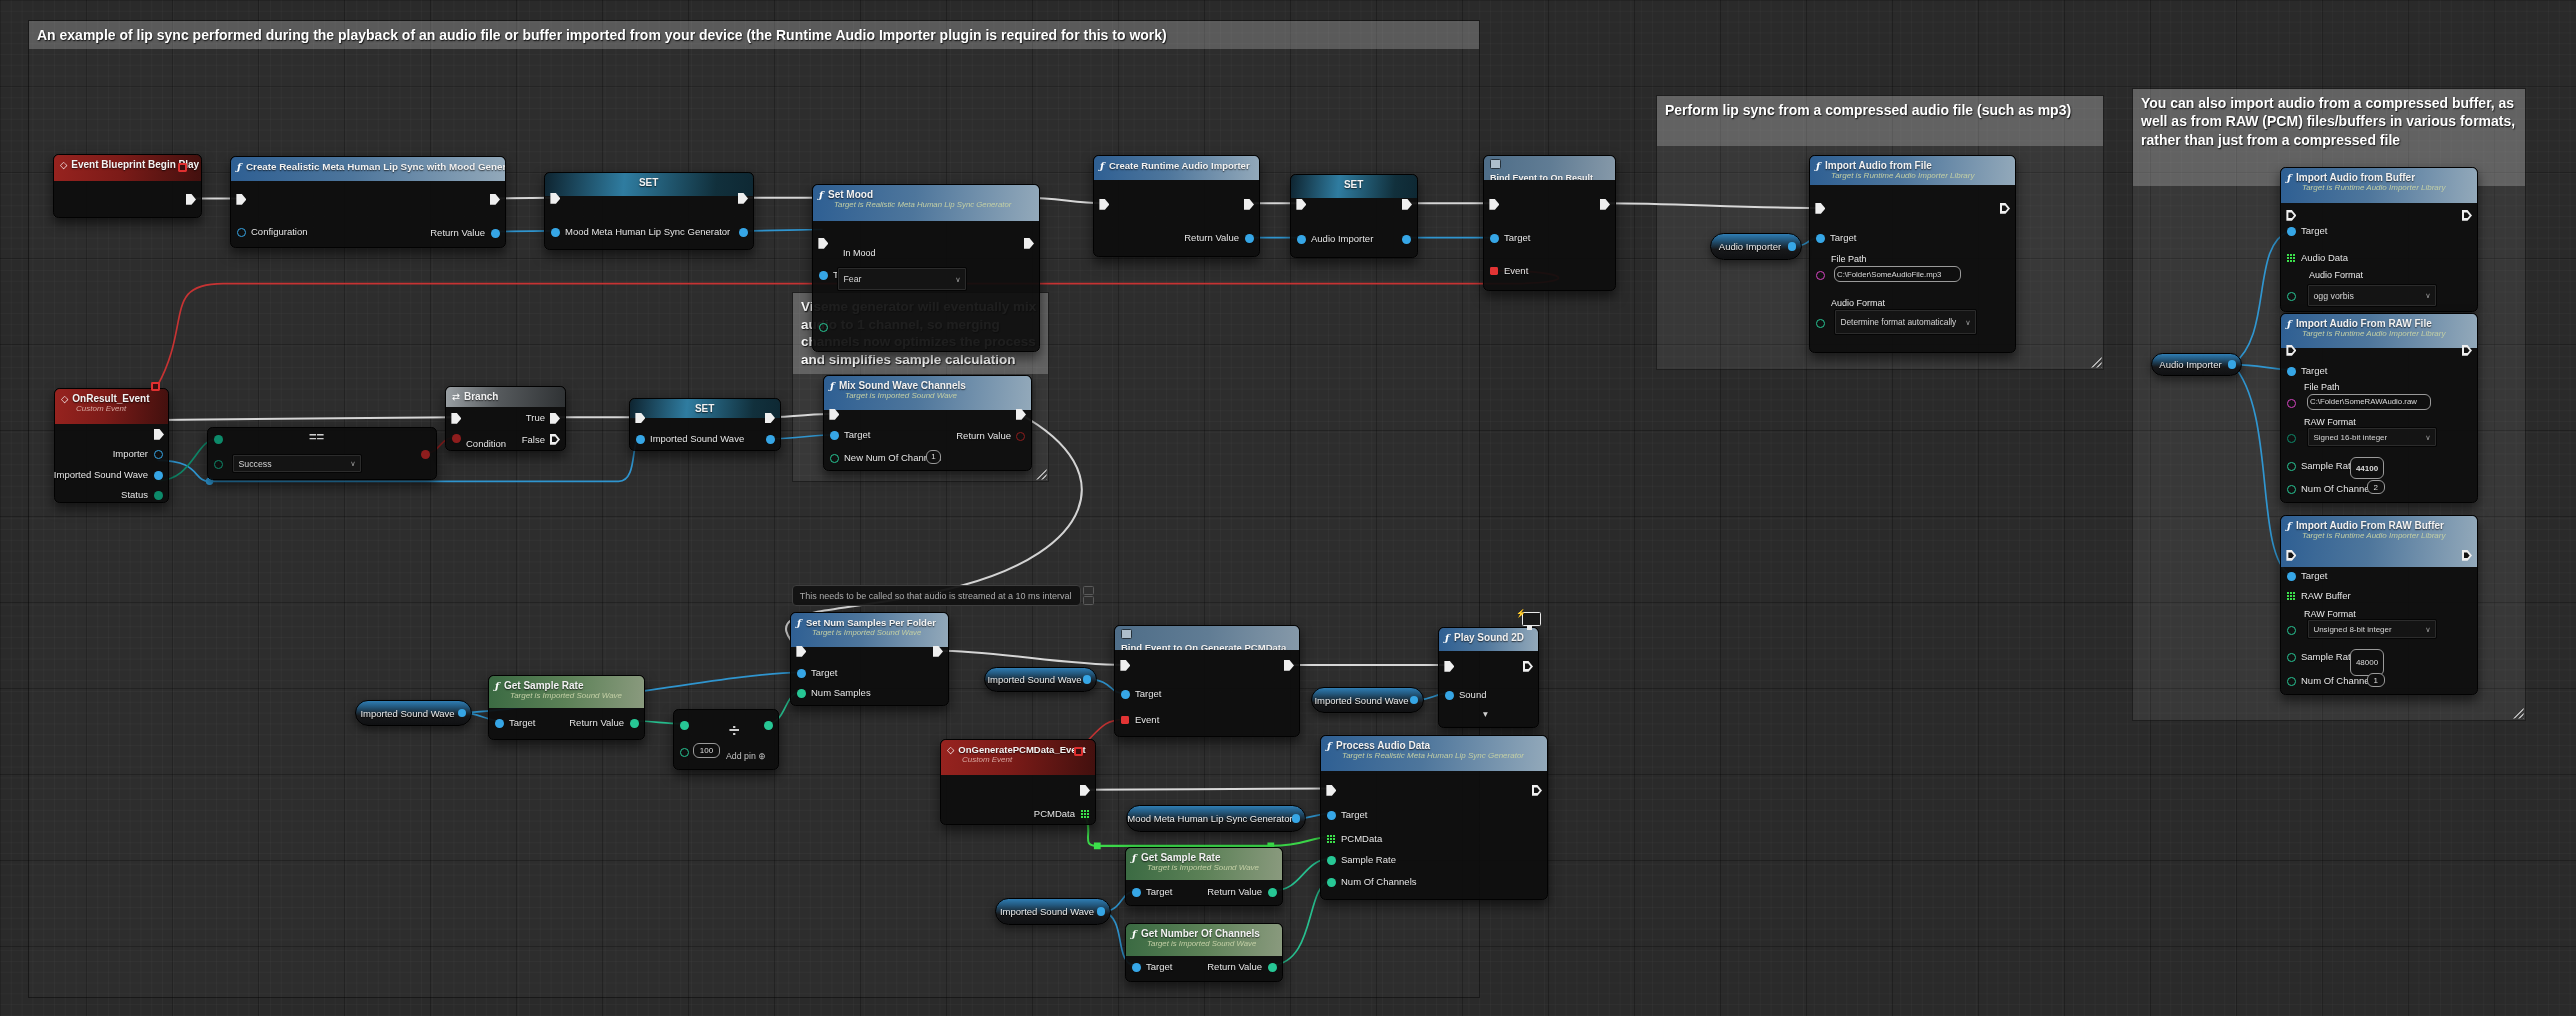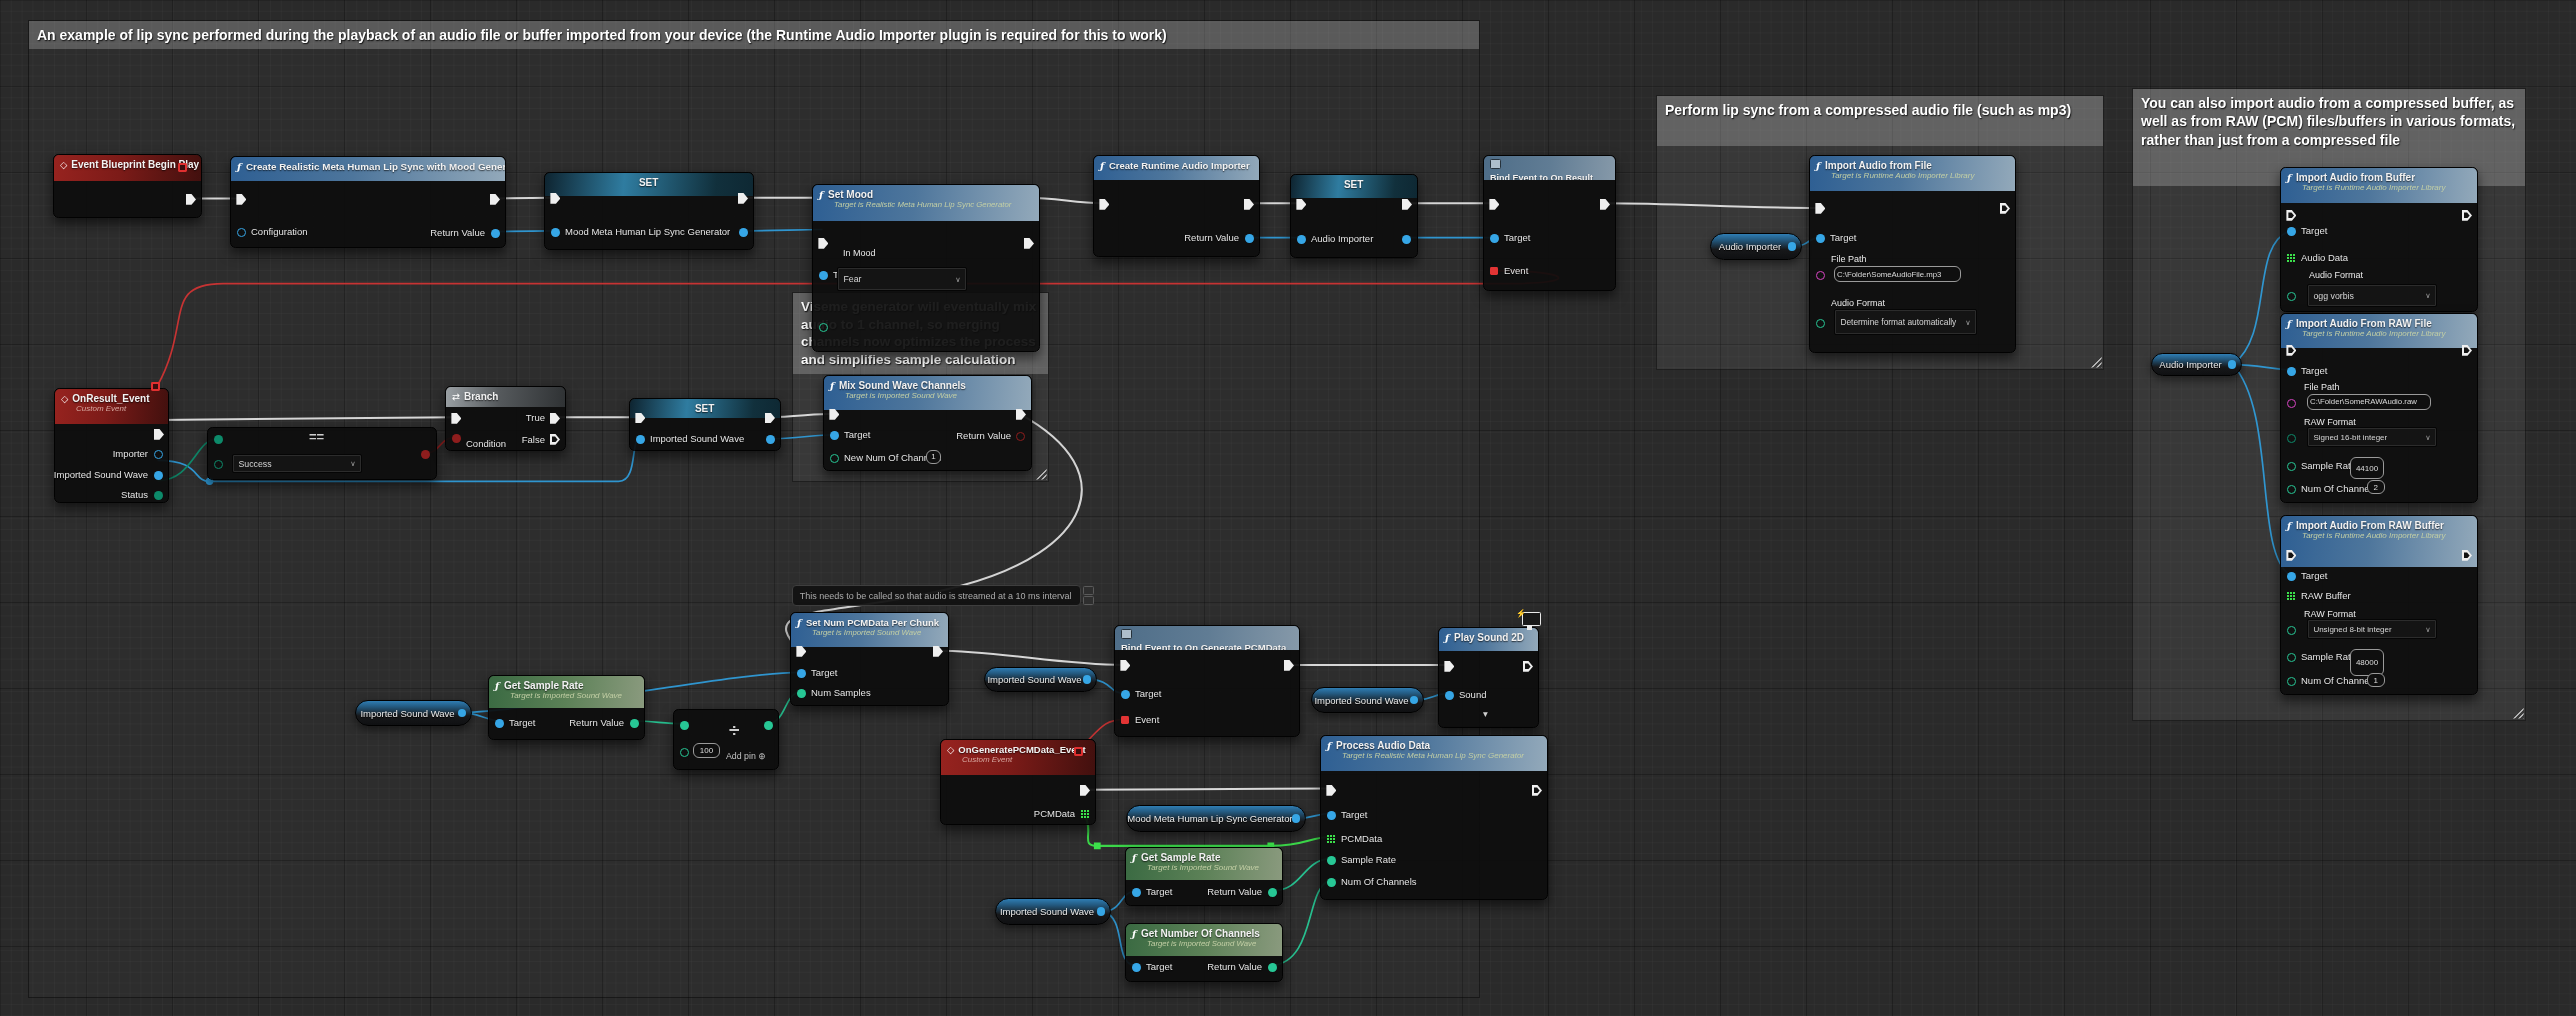--- a/index.html
+++ b/index.html
@@ -213,21 +213,21 @@
     <div class="node" style="left: 1483px; top: 155px; width: 131px; height: 134px; position: absolute;">
       <div class="hdr h-bind" style="height: 24px;"><span class="icon-bind"></span><span class="t" style="font-size: 9px;">Bind Event to On Result</span></div>
       <div class="pin p-exec" style="left: 5.4px; top: 43px; width: 10px; height: 10.8px; position: absolute;"></div>
       <div class="pin p-exec" style="left: 116px; top: 43px; width: 10px; height: 10.8px; position: absolute;"></div>
       <div class="pin p-circle" style="left: 6px; top: 78px; width: 8.8px; height: 8.8px; position: absolute; background: rgb(54, 166, 230);"></div>
       <div class="plabel" style="top: 76px; left: 20px;">Target</div>
       <div class="pin p-sq" style="left: 6px; top: 111px; width: 8px; height: 8px; position: absolute; background: rgb(226, 52, 52);"></div>
       <div class="plabel" style="top: 109px; left: 20px;">Event</div>
     </div>
     <div class="node" style="left: 1809px; top: 155px; width: 205px; height: 196px; position: absolute;">
-      <div class="hdr h-func" style="height: 35px;"><span class="icon-f">ƒ</span><span class="t">Import Audio from File</span><span class="s">Target is Runtime Audio Importer Library</span></div>
+      <div class="hdr h-func" style="height: 29px;"><span class="icon-f">ƒ</span><span class="t">Import Audio from File</span><span class="s">Target is Runtime Audio Importer Library</span></div>
       <div class="pin p-exec" style="left: 5.4px; top: 47px; width: 10px; height: 10.8px; position: absolute;"></div>
       <div class="pin p-exec" style="left: 190px; top: 47px; width: 10px; height: 10.8px; position: absolute;">
         <span class="inner"></span>
       </div>
       <div class="pin p-circle" style="left: 6px; top: 78px; width: 8.8px; height: 8.8px; position: absolute; background: rgb(54, 166, 230);"></div>
       <div class="plabel" style="top: 76px; left: 20px;">Target</div>
       <div class="pin p-circle" style="left: 6px; top: 115px; width: 8.8px; height: 8.8px; position: absolute; border: 1.7px solid rgb(217, 70, 196);"></div>
       <div class="pin p-circle" style="left: 6px; top: 163px; width: 8.8px; height: 8.8px; position: absolute; border: 1.7px solid rgb(39, 199, 149);"></div>
     </div>
     <div class="wlabel" style="left: 1831px; top: 254px; position: absolute;">File Path</div>
@@ -284,21 +284,21 @@
       <div class="pin p-exec" style="left: 192px; top: 33px; width: 10px; height: 10.8px; position: absolute;"></div>
       <div class="pin p-circle" style="left: 6px; top: 55px; width: 8.8px; height: 8.8px; position: absolute; background: rgb(54, 166, 230);"></div>
       <div class="plabel" style="top: 53px; left: 20px;">Target</div>
       <div class="pin p-circle" style="left: 192px; top: 56px; width: 8.8px; height: 8.8px; position: absolute; border: 1.7px solid rgb(142, 29, 29);"></div>
       <div class="plabel" style="top: 54px; right: 20px; text-align: right;">Return Value</div>
       <div class="pin p-circle" style="left: 6px; top: 78px; width: 8.8px; height: 8.8px; position: absolute; border: 1.7px solid rgb(39, 199, 149);"></div>
       <div class="plabel" style="top: 76px; left: 20px;">New Num Of Channels</div>
     </div>
     <div class="vbox" style="left: 926px; top: 450px; width: 15px; height: 13.5px; position: absolute;">1</div>
     <div class="node" style="left: 790px; top: 612px; width: 157px; height: 92px; position: absolute;">
-      <div class="hdr h-func" style="height: 34px;"><span class="icon-f">ƒ</span><span class="t" style="font-size: 9.5px;">Set Num PCMData Per Chunk</span><span class="s" style="font-size: 7.8px;">Target is Imported Sound Wave</span></div>
+      <div class="hdr h-func" style="height: 34px;"><span class="icon-f">ƒ</span><span class="t" style="font-size: 9.5px;">Set Num Samples Per Folder</span><span class="s" style="font-size: 7.8px;">Target is Imported Sound Wave</span></div>
       <div class="pin p-exec" style="left: 5.4px; top: 33px; width: 10px; height: 10.8px; position: absolute;"></div>
       <div class="pin p-exec" style="left: 142px; top: 33px; width: 10px; height: 10.8px; position: absolute;"></div>
       <div class="pin p-circle" style="left: 6px; top: 56px; width: 8.8px; height: 8.8px; position: absolute; background: rgb(54, 166, 230);"></div>
       <div class="plabel" style="top: 54px; left: 20px;">Target</div>
       <div class="pin p-circle" style="left: 6px; top: 76px; width: 8.8px; height: 8.8px; position: absolute; background: rgb(39, 199, 149);"></div>
       <div class="plabel" style="top: 74px; left: 20px;">Num Samples</div>
     </div>
     <div class="node" style="left: 1114px; top: 625px; width: 184px; height: 110px; position: absolute;">
       <div class="hdr h-bind" style="height: 24px;"><span class="icon-bind"></span><span class="t" style="font-size: 9.5px;">Bind Event to On Generate PCMData</span></div>
       <div class="pin p-exec" style="left: 5.4px; top: 34px; width: 10px; height: 10.8px; position: absolute;"></div>
@@ -436,21 +436,21 @@
       <div class="pin p-circle" style="left: 6px; top: 171px; width: 8.8px; height: 8.8px; position: absolute; border: 1.7px solid rgb(39, 199, 149);"></div>
       <div class="plabel" style="top: 169px; left: 20px;">Num Of Channels</div>
     </div>
     <div class="wlabel" style="left: 2304px; top: 382px; position: absolute;">File Path</div>
     <div class="vbox" style="left: 2307px; top: 394px; width: 124px; height: 15.5px; position: absolute; justify-content: flex-start; font-size: 7.8px;">C:\Folder\SomeRAWAudio.raw</div>
     <div class="wlabel" style="left: 2304px; top: 417px; position: absolute;">RAW Format</div>
     <div class="dd" style="left: 2307px; top: 427px; width: 130px; height: 20px; position: absolute; font-size: 8px;">
       <span>Signed 16-bit integer</span>
       <span class="chev">∨</span>
     </div>
-    <div class="vbox" style="left: 2350px; top: 457px; width: 34px; height: 22px; position: absolute;">44100</div>
+    <div class="vbox" style="left: 2350px; top: 457px; width: 34px; height: 22px; position: absolute; font-weight: bold;">44100</div>
     <div class="vbox" style="left: 2367px; top: 480px; width: 17.6px; height: 14px; position: absolute;">2</div>
     <div class="node" style="left: 2280px; top: 515px; width: 196px; height: 178px; position: absolute;">
       <div class="hdr h-func" style="height: 51px;"><span class="icon-f">ƒ</span><span class="t">Import Audio From RAW Buffer</span><span class="s">Target is Runtime Audio Importer Library</span></div>
       <div class="pin p-exec" style="left: 5.4px; top: 34px; width: 10px; height: 10.8px; position: absolute;">
         <span class="inner"></span>
       </div>
       <div class="pin p-exec" style="left: 181px; top: 34px; width: 10px; height: 10.8px; position: absolute;">
         <span class="inner"></span>
       </div>
       <div class="pin p-circle" style="left: 6px; top: 56px; width: 8.8px; height: 8.8px; position: absolute; background: rgb(54, 166, 230);"></div>

